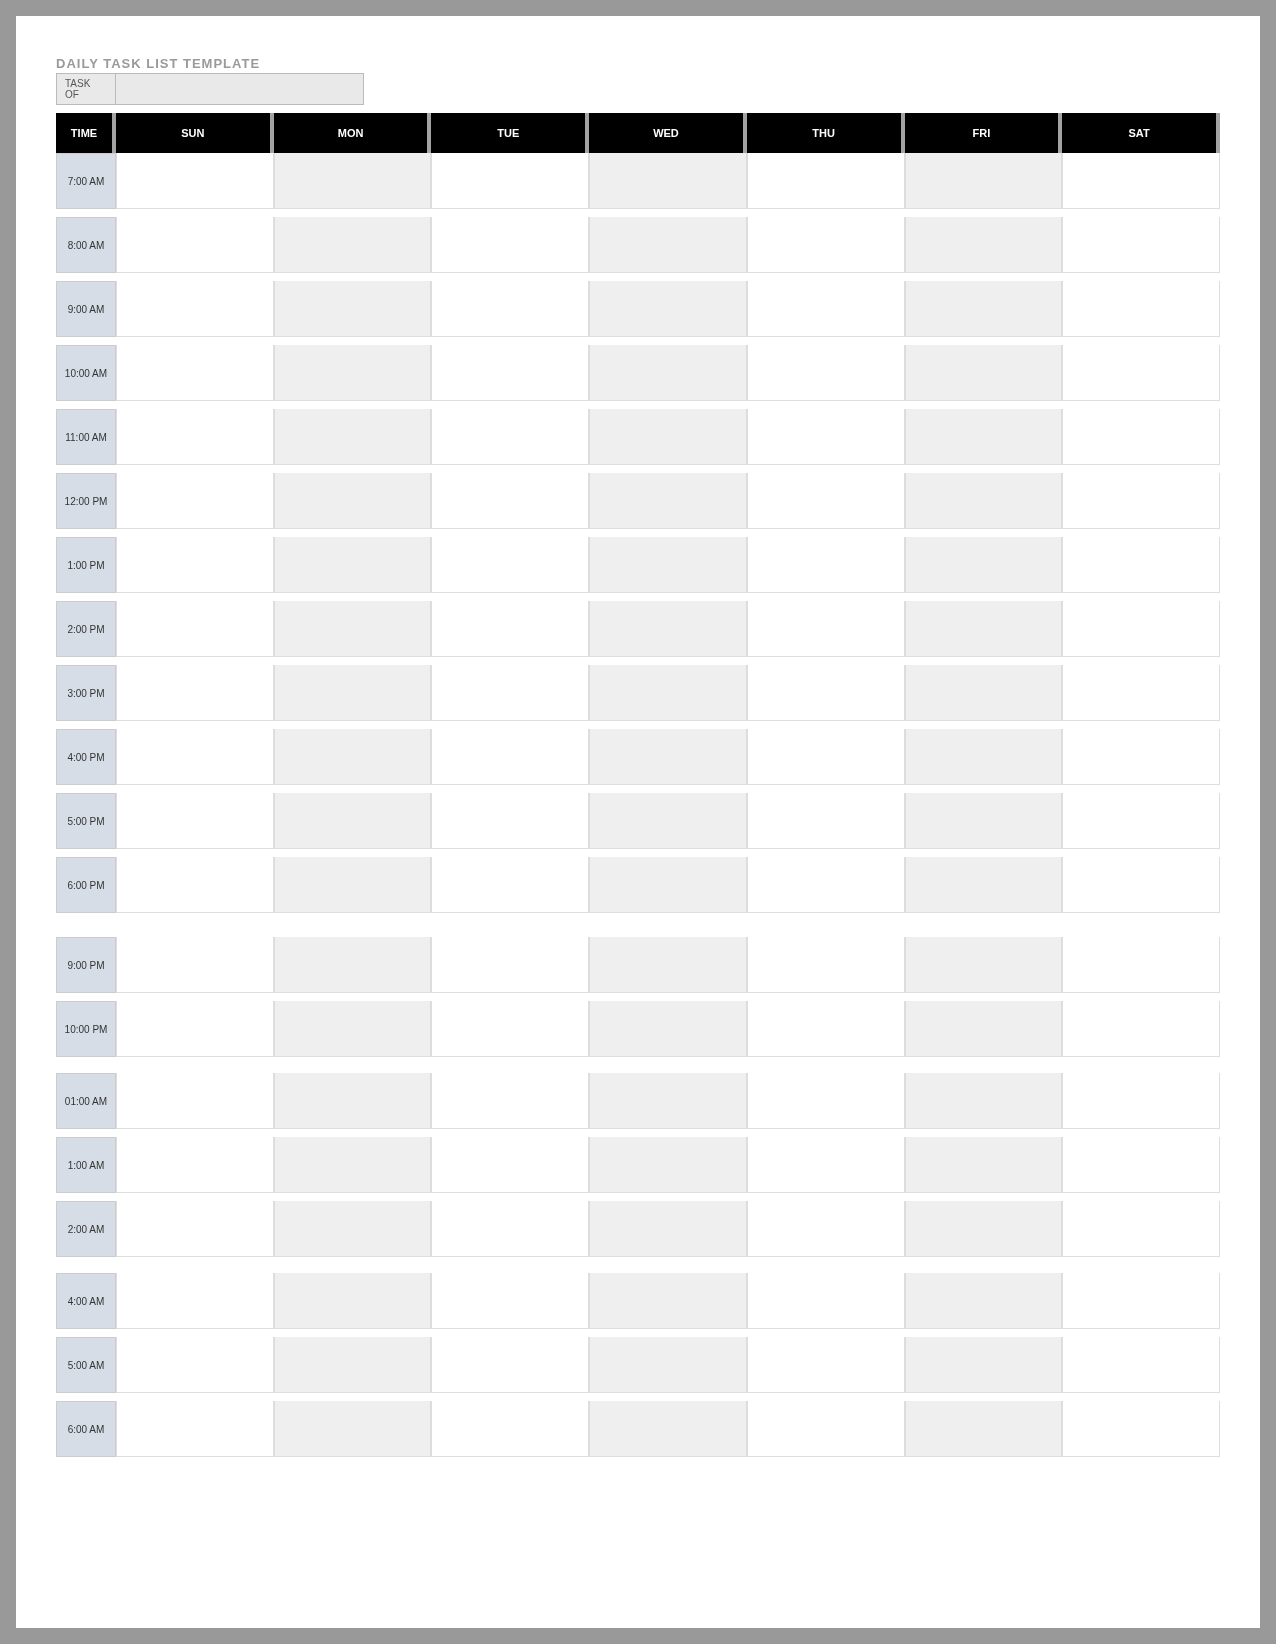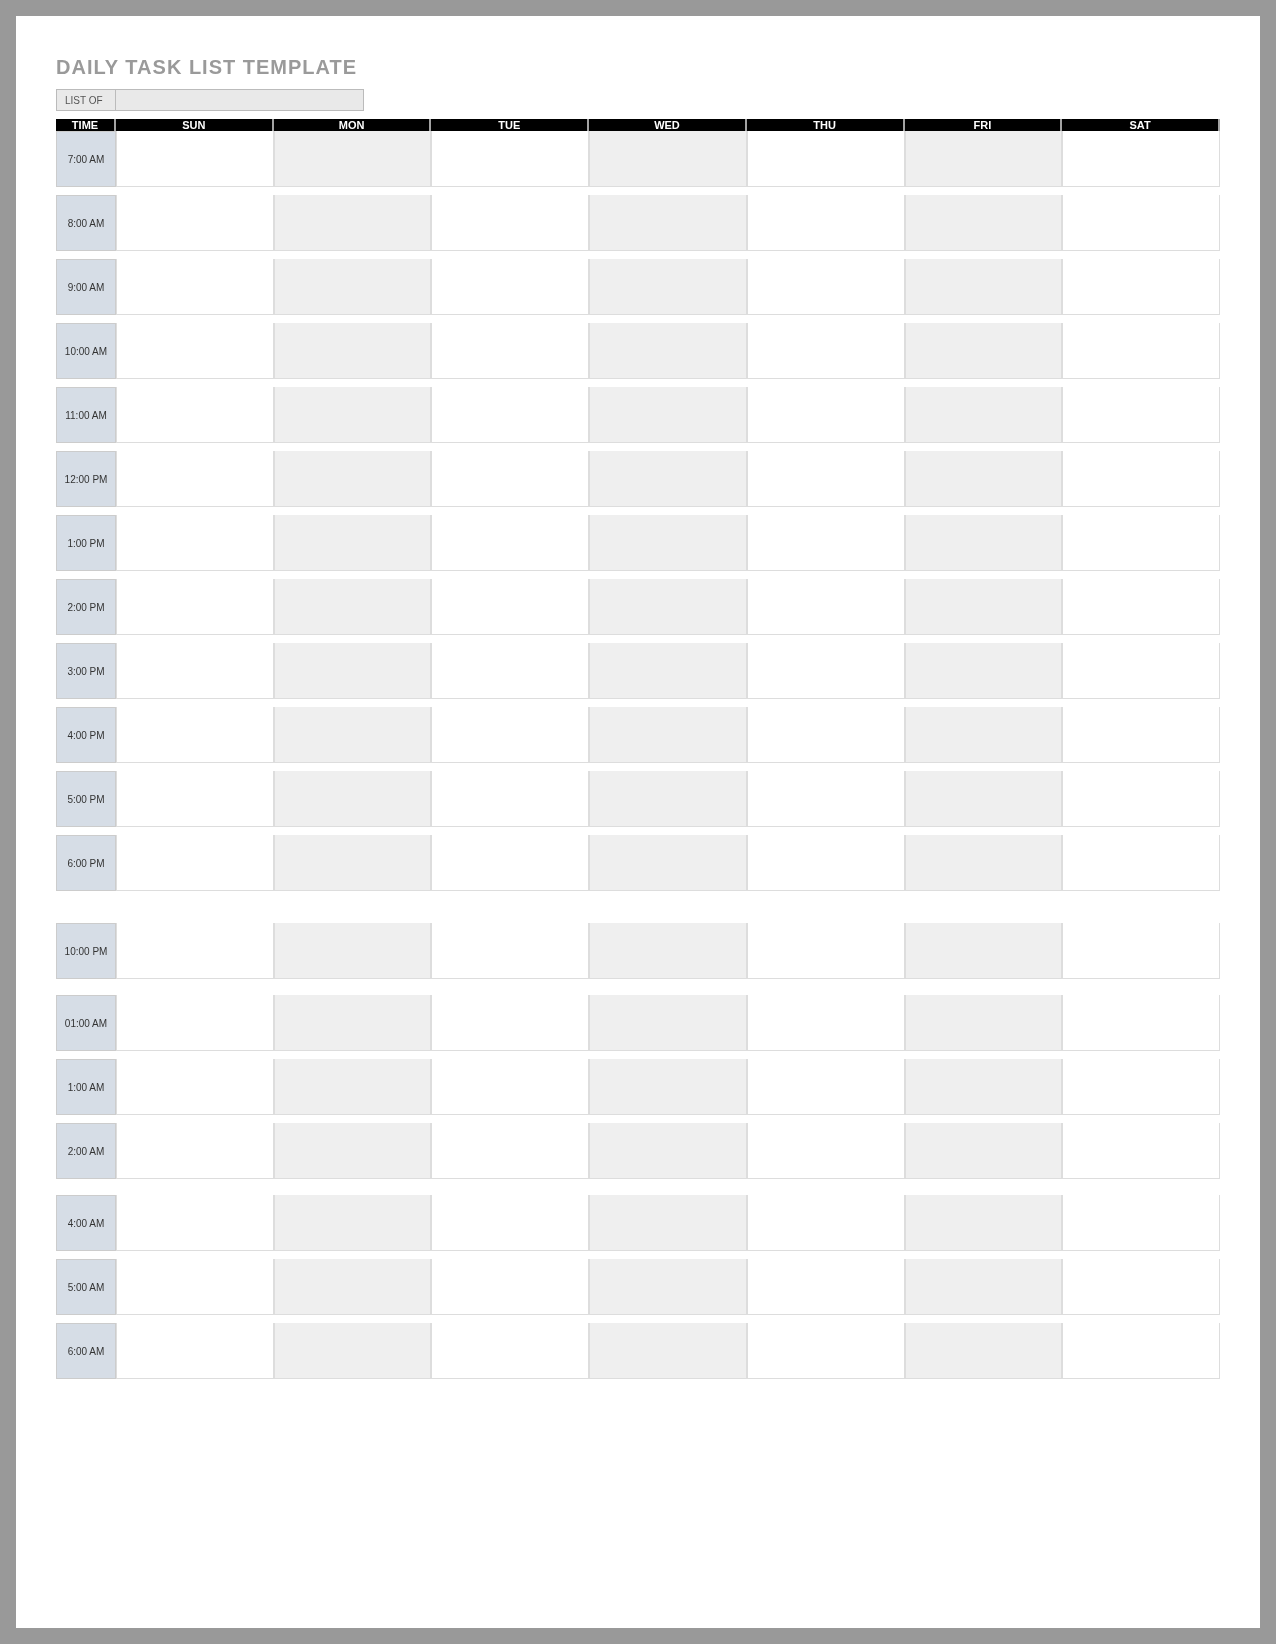--- a/index.html
+++ b/index.html
@@ -13,22 +13,22 @@
     width: 1244px;
     margin: 0 auto;
     background: #fff;
     padding: 40px 40px 60px 40px;
     min-height: 1612px;
   }
   .title {
     color: #9a9a9a;
     font-weight: bold;
     letter-spacing: 1px;
-    font-size: 20px;
-    margin-bottom: 10px;
+    font-size: 13px;
+    margin-bottom: 2px;
   }
   .weekof-row {
     display: flex;
     align-items: stretch;
     margin-bottom: 8px;
   }
   .weekof-label {
     border: 1px solid #bbb;
     background: #e9e9e9;
     font-size: 10px;
@@ -51,23 +51,23 @@
     width: 100%;
     border-collapse: separate;
     border-spacing: 0;
     table-layout: fixed;
   }
   table.schedule th {
     background: #000;
     color: #fff;
     font-size: 11px;
     font-weight: bold;
-    padding: 0 4px;
+    padding: 14px 4px;
     text-align: center;
-    border-right: 2px solid #a3a3a3;
+    border-right: 4px solid #a3a3a3;
   }
   table.schedule th:first-child {
     width: 60px;
   }
   table.schedule td {
     border: 1px solid #ddd;
     height: 56px;
     padding: 0;
   }
   table.schedule td.time-cell {
@@ -105,21 +105,21 @@
   }
 </style>
 </head>
 <body>
 
 <div class="page">
 
   <div class="title">DAILY TASK LIST TEMPLATE</div>
 
   <div class="weekof-row">
-    <div class="weekof-label">LIST OF</div>
+    <div class="weekof-label">TASK OF</div>
     <input class="weekof-input" type="text" value="" style="">
   </div>
 
   <table class="schedule">
     <thead>
       <tr>
         <th>TIME</th>
         <th>SUN</th>
         <th>MON</th>
         <th>TUE</th>
@@ -285,20 +285,30 @@
         </tr>
         <tr class="spacer-row">
           <td colspan="8"></td>
         </tr>
         <tr class="spacer-row">
           <td colspan="8"></td>
         </tr>
         <tr class="spacer-row">
           <td colspan="8"></td>
         </tr>
+        <tr>
+          <td class="time-cell">9:00 PM</td>
+          <td class="task-cell"><input type="text" class="cell-input" style=""></td>
+          <td class="task-cell alt"><input type="text" class="cell-input" style=""></td>
+          <td class="task-cell"><input type="text" class="cell-input" style=""></td>
+          <td class="task-cell alt"><input type="text" class="cell-input" style=""></td>
+          <td class="task-cell"><input type="text" class="cell-input" style=""></td>
+          <td class="task-cell alt"><input type="text" class="cell-input" style=""></td>
+          <td class="task-cell"><input type="text" class="cell-input" style=""></td>
+        </tr>
         <tr class="spacer-row">
           <td colspan="8"></td>
         </tr>
         <tr>
           <td class="time-cell">10:00 PM</td>
           <td class="task-cell"><input type="text" class="cell-input" style=""></td>
           <td class="task-cell alt"><input type="text" class="cell-input" style=""></td>
           <td class="task-cell"><input type="text" class="cell-input" style=""></td>
           <td class="task-cell alt"><input type="text" class="cell-input" style=""></td>
           <td class="task-cell"><input type="text" class="cell-input" style=""></td>

